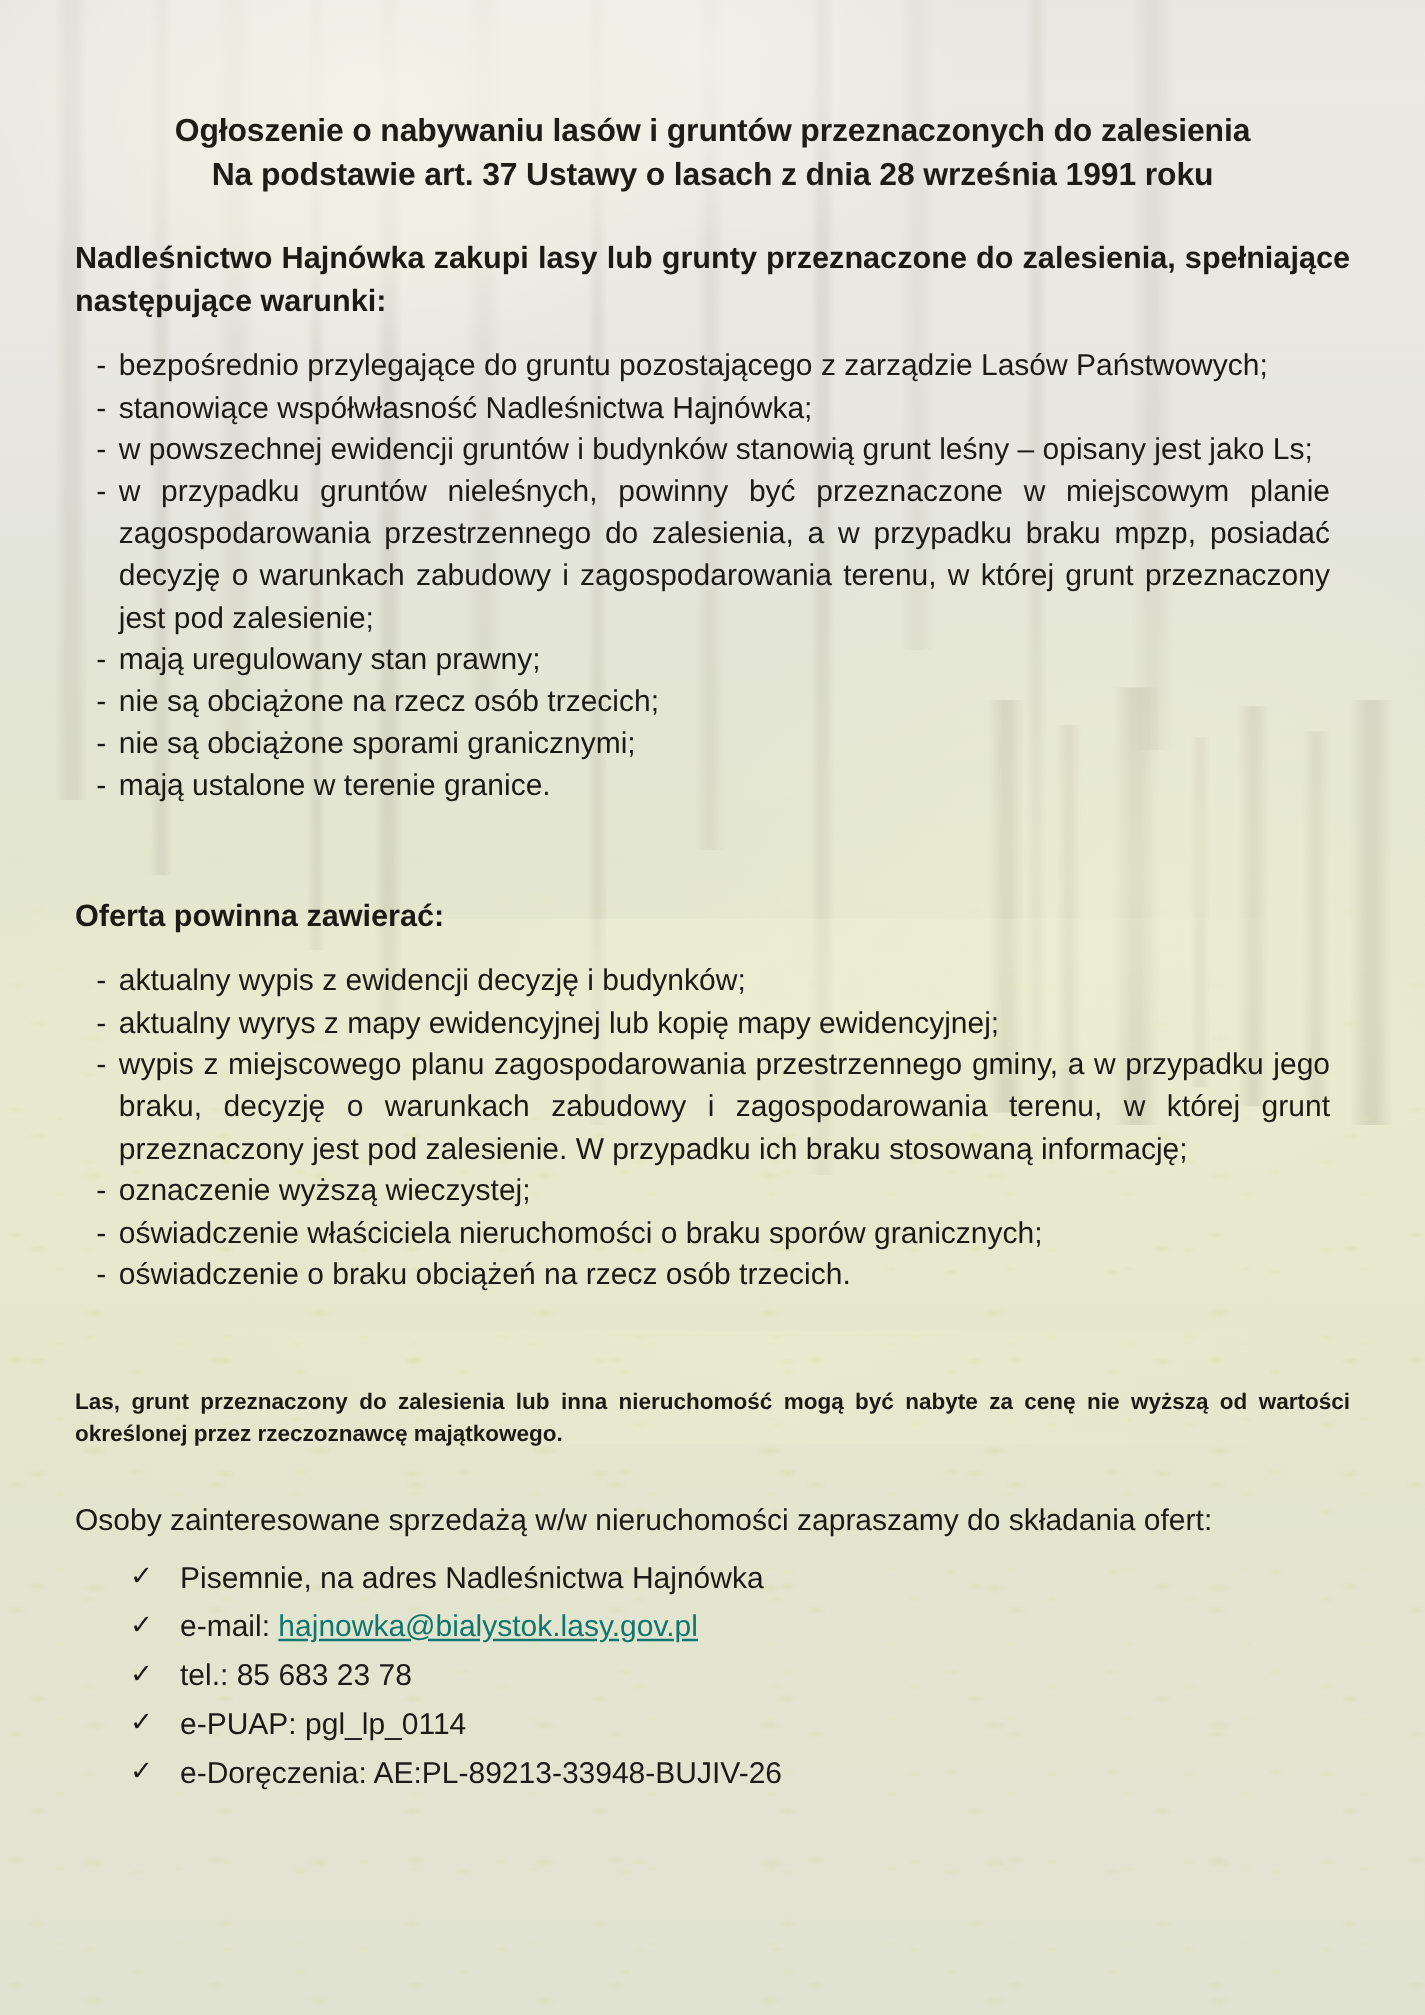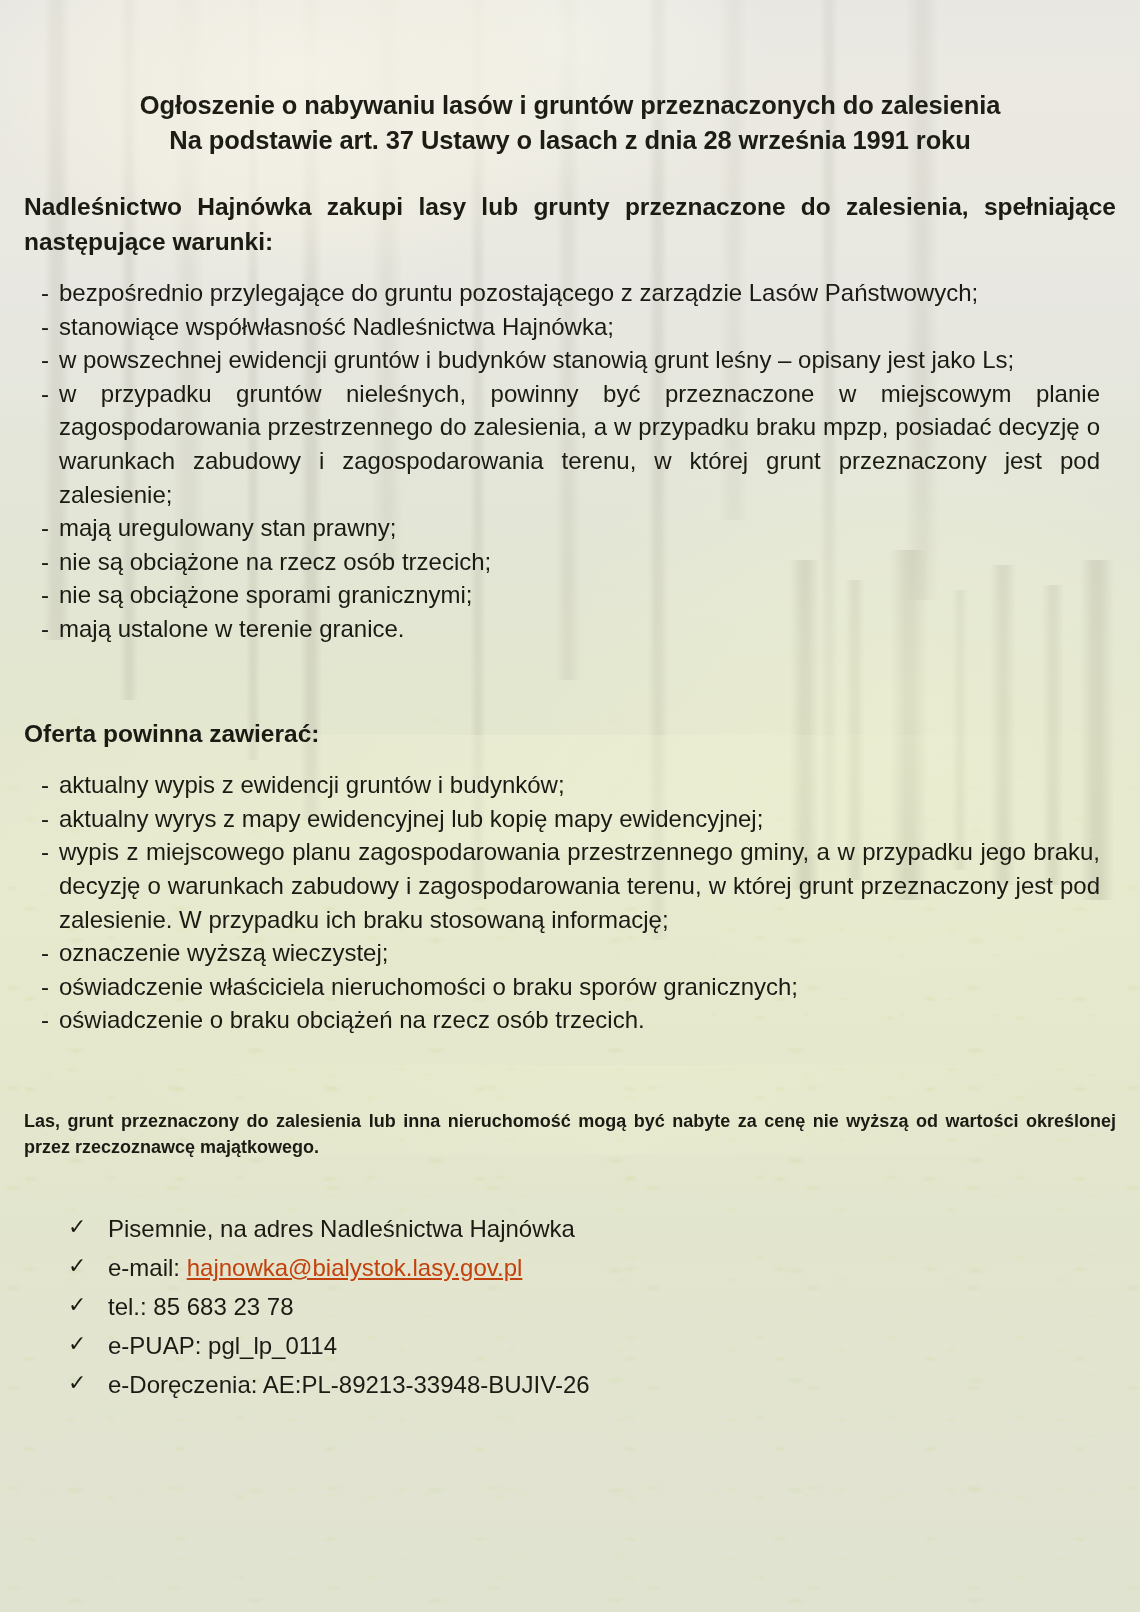--- a/index.html
+++ b/index.html
@@ -134,21 +134,21 @@
        rgba(232,234,214,0.46) 46%,
        rgba(232,234,210,0.52) 66%,
        rgba(230,232,214,0.60) 84%,
        rgba(228,230,214,0.62) 100%);
   }
 
   
   .content {
     position: relative;
     z-index: 5;
-    padding: 0 24px;
+    padding: 0 60px;
     box-sizing: border-box;
     width: 1140px;
   }
 
   .title-block {
     padding-top: 88px;
     text-align: center;
   }
   .title-line {
     font-size: 25.5px;
@@ -229,21 +229,21 @@
   }
   ul.checklist li .check-mark {
     position: absolute;
     left: 0;
     top: -1px;
     font-size: 22px;
     font-weight: normal;
     color: #1b1b14;
   }
   a.maillink {
-    color: #c2410c;
+    color: #0f766e;
     text-decoration: underline;
   }
 </style>
 </head>
 <body>
 
 <div id="page">
 
   <div class="bg-layer bg-base"></div>
   <div class="bg-layer bg-trunks"></div>
@@ -271,34 +271,35 @@
       <li>nie są obciążone na rzecz osób trzecich;</li>
       <li>nie są obciążone sporami granicznymi;</li>
       <li>mają ustalone w terenie granice.</li>
     </ul>
 
     <div class="gap-lg"></div>
 
     <div class="section-heading">Oferta powinna zawierać:</div>
 
     <ul class="dashlist">
-      <li>aktualny wypis z ewidencji gruntów i budynków;</li>
+      <li>aktualny wypis z ewidencji decyzję i budynków;</li>
       <li>aktualny wyrys z mapy ewidencyjnej lub kopię mapy ewidencyjnej;</li>
       <li class="justified">wypis z miejscowego planu zagospodarowania przestrzennego gminy, a w przypadku jego braku, decyzję o warunkach zabudowy i zagospodarowania terenu, w której grunt przeznaczony jest pod zalesienie. W przypadku ich braku stosowaną informację;</li>
       <li>oznaczenie wyższą wieczystej;</li>
       <li>oświadczenie właściciela nieruchomości o braku sporów granicznych;</li>
       <li>oświadczenie o braku obciążeń na rzecz osób trzecich.</li>
     </ul>
 
     <div class="gap-lg"></div>
 
     <div class="emphasis">Las, grunt przeznaczony do zalesienia lub inna nieruchomość mogą być nabyte za cenę nie wyższą od wartości określonej przez rzeczoznawcę majątkowego.</div>
 
     <div class="gap-md"></div>
 
+    <div class="invite">Osoby zainteresowane sprzedażą w/w nieruchomości zapraszamy do składania ofert:</div>
 
     <ul class="checklist">
       <li>
         <span class="check-mark">✓</span>
         <span>Pisemnie, na adres Nadleśnictwa Hajnówka</span>
       </li>
       <li>
         <span class="check-mark">✓</span>
         <span>e-mail: </span><a class="maillink" href="#">hajnowka@bialystok.lasy.gov.pl</a>
       </li>

